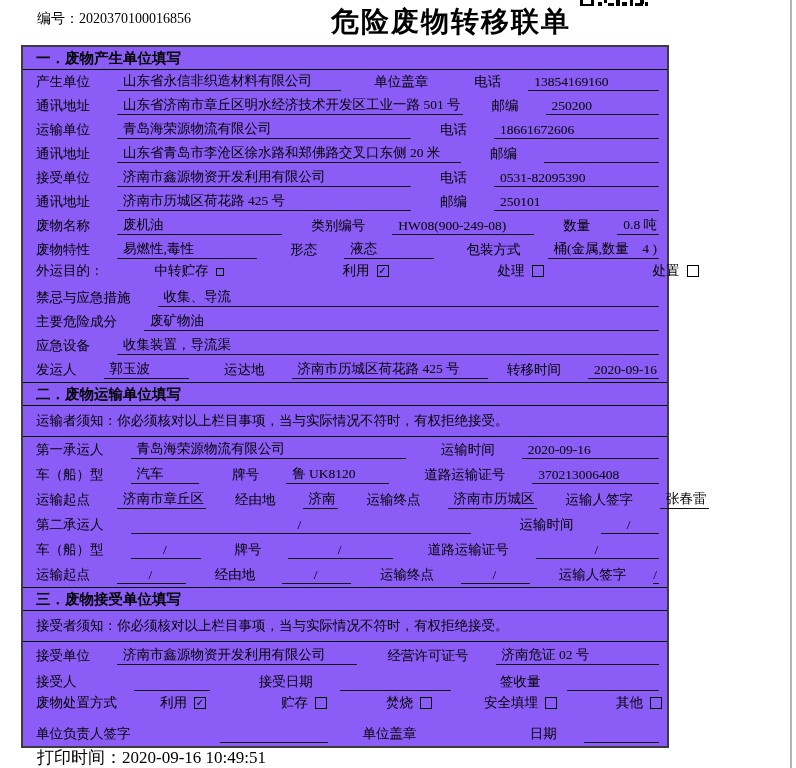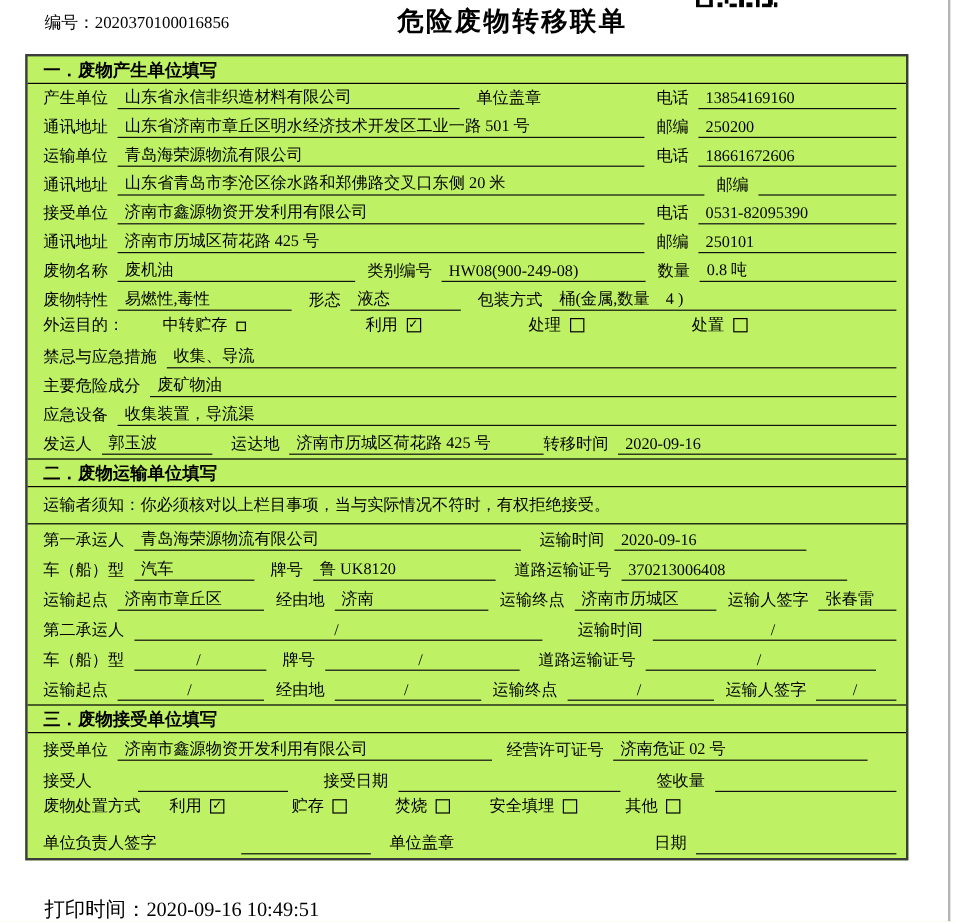--- a/index.html
+++ b/index.html
@@ -1,28 +1,28 @@
 <!DOCTYPE html>
 <html><head>
 <meta charset="utf-8">
 <style>
   html,body{margin:0;padding:0;background:#fff;}
   #app{position:relative;width:796px;height:768px;background:#fff;overflow:hidden;
        font-family:"Liberation Serif","DejaVu Serif",serif;font-size:13.5px;color:#000;}
   .hdr-no{position:absolute;left:37px;top:10px;font-size:14px;white-space:nowrap;}
-  .title{position:absolute;left:331px;top:3px;font-size:22px;font-weight:bold;letter-spacing:2px;
+  .title{position:absolute;left:331px;top:3px;font-size:28px;font-weight:bold;letter-spacing:2px;
          font-family:Liberation Serif, serif;white-space:nowrap;}
   .qr{position:absolute;left:580px;top:0;width:68px;height:10px;}
   .edge{position:absolute;left:790px;top:0;width:2px;height:768px;background:#b5b5b5;}
-  .table{position:absolute;left:21px;top:45px;width:736px;border:2px solid #3c3c3c;box-sizing:border-box;background:#bef264;}
+  .table{position:absolute;left:21px;top:45px;width:648px;border:2px solid #3c3c3c;box-sizing:border-box;background:#8b5cf6;}
   .sec+.sec{border-top:1.3px solid #000;}
   .sec-hdr{height:22px;display:flex;align-items:center;padding:0 8px 0 13px;border-bottom:1.3px solid #000;
            font-family:"Liberation Sans","DejaVu Sans",sans-serif;font-weight:bold;font-size:14.5px;}
   .note{height:30px;display:flex;align-items:center;border-bottom:1.3px solid #000;padding:0 8px 0 13px;white-space:nowrap;}
-  .row{display:flex;align-items:flex-end;height:24px;padding:0 8px 3px 13px;box-sizing:border-box;}
+  .row{display:flex;align-items:flex-end;height:24px;padding:0 8px 3px 13px;box-sizing:border-box;gap:19px;}
   .s2 .row{height:25px;}
   .s3 .row{height:26px;}
   .row.center{align-items:flex-start;padding-bottom:0;}
   .lbl{white-space:nowrap;padding-right:8px;}
   .val{border-bottom:1px solid #111;padding:0 2px 0 6px;white-space:nowrap;box-sizing:border-box;min-height:10px;}
   .val.f{flex:1 1 auto;margin-right:10px;}
   .val.last{margin-right:0;}
   .c{text-align:center;padding-left:0;}
   .sp{flex:1 1 auto;}
   .w92{width:92px}.w100{width:100px}.w108{width:108px}.w110{width:110px}.w115{width:115px}
@@ -241,20 +241,21 @@
         <span class="val w122 c">/</span>
         <span class="lbl" style="margin-left:10px">运输终点</span>
         <span class="val w122 c">/</span>
         <span class="lbl" style="margin-left:10px">运输人签字</span>
         <span class="val f c last">/</span>
       </div>
     </div>
 
     <div class="sec s3">
       <div class="sec-hdr">三．废物接受单位填写</div>
+      <div class="note">接受者须知：你必须核对以上栏目事项，当与实际情况不符时，有权拒绝接受。</div>
 
       <div class="row">
         <span class="lbl">接受单位</span>
         <span class="val w312">济南市鑫源物资开发利用有限公司</span>
         <span class="lbl" style="margin-left:12px">经营许可证号</span>
         <span class="val w212">济南危证 02 号</span>
       </div>
 
       <div class="row">
         <span class="lbl">接受人</span>

